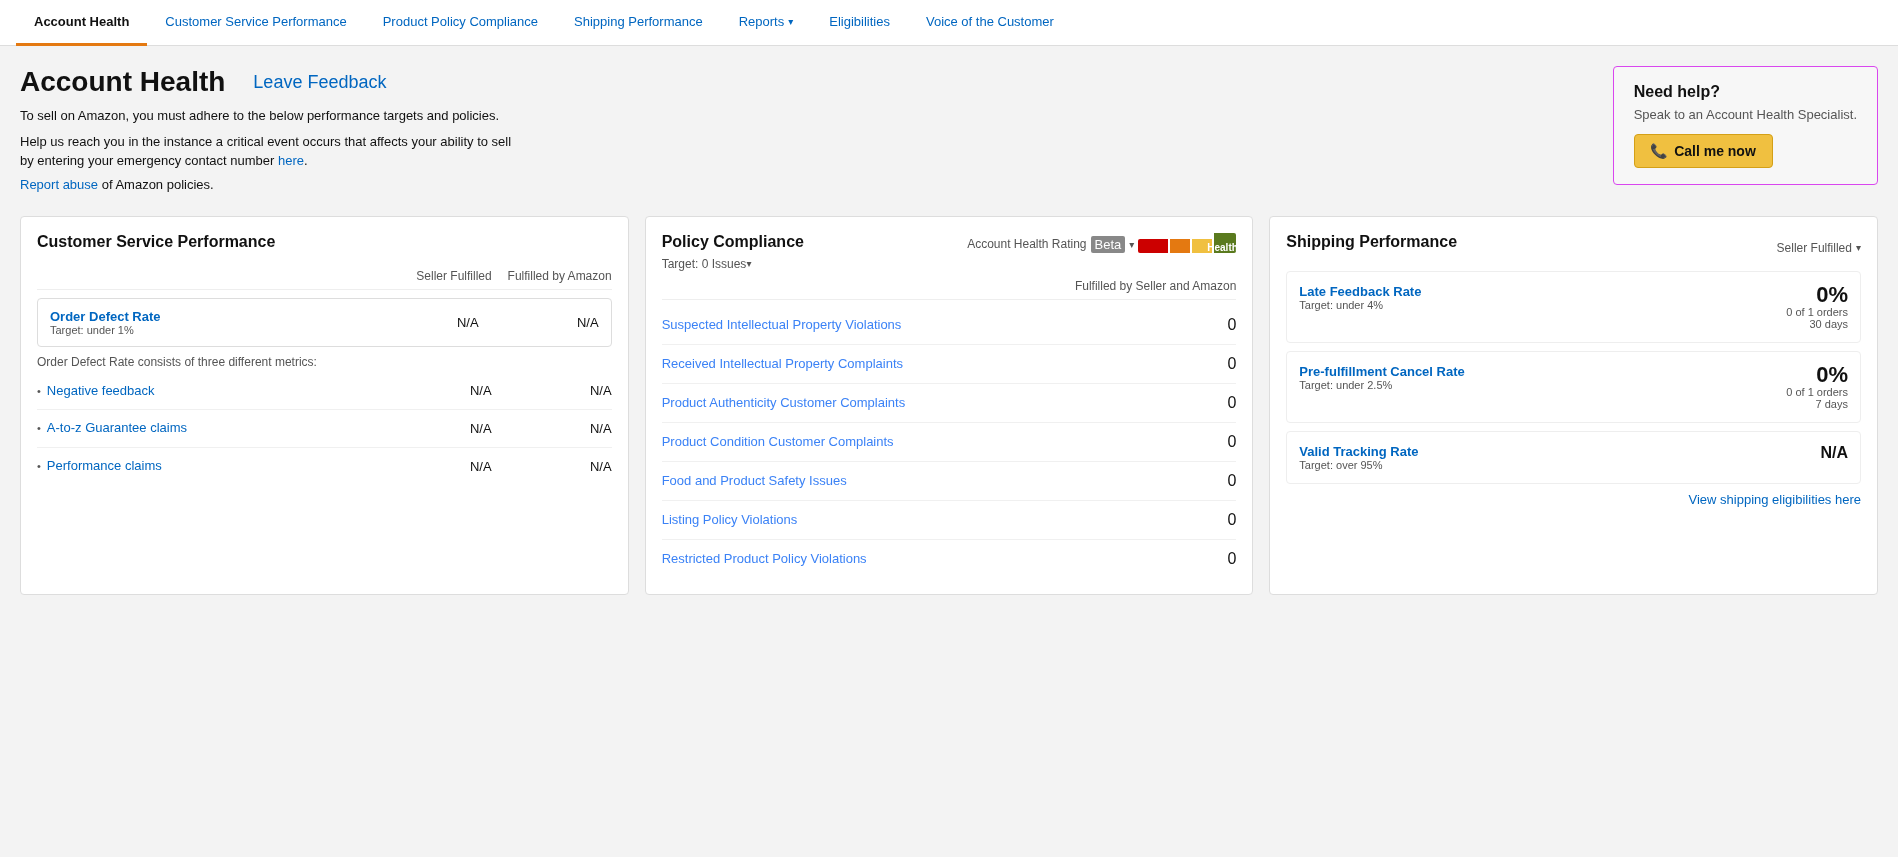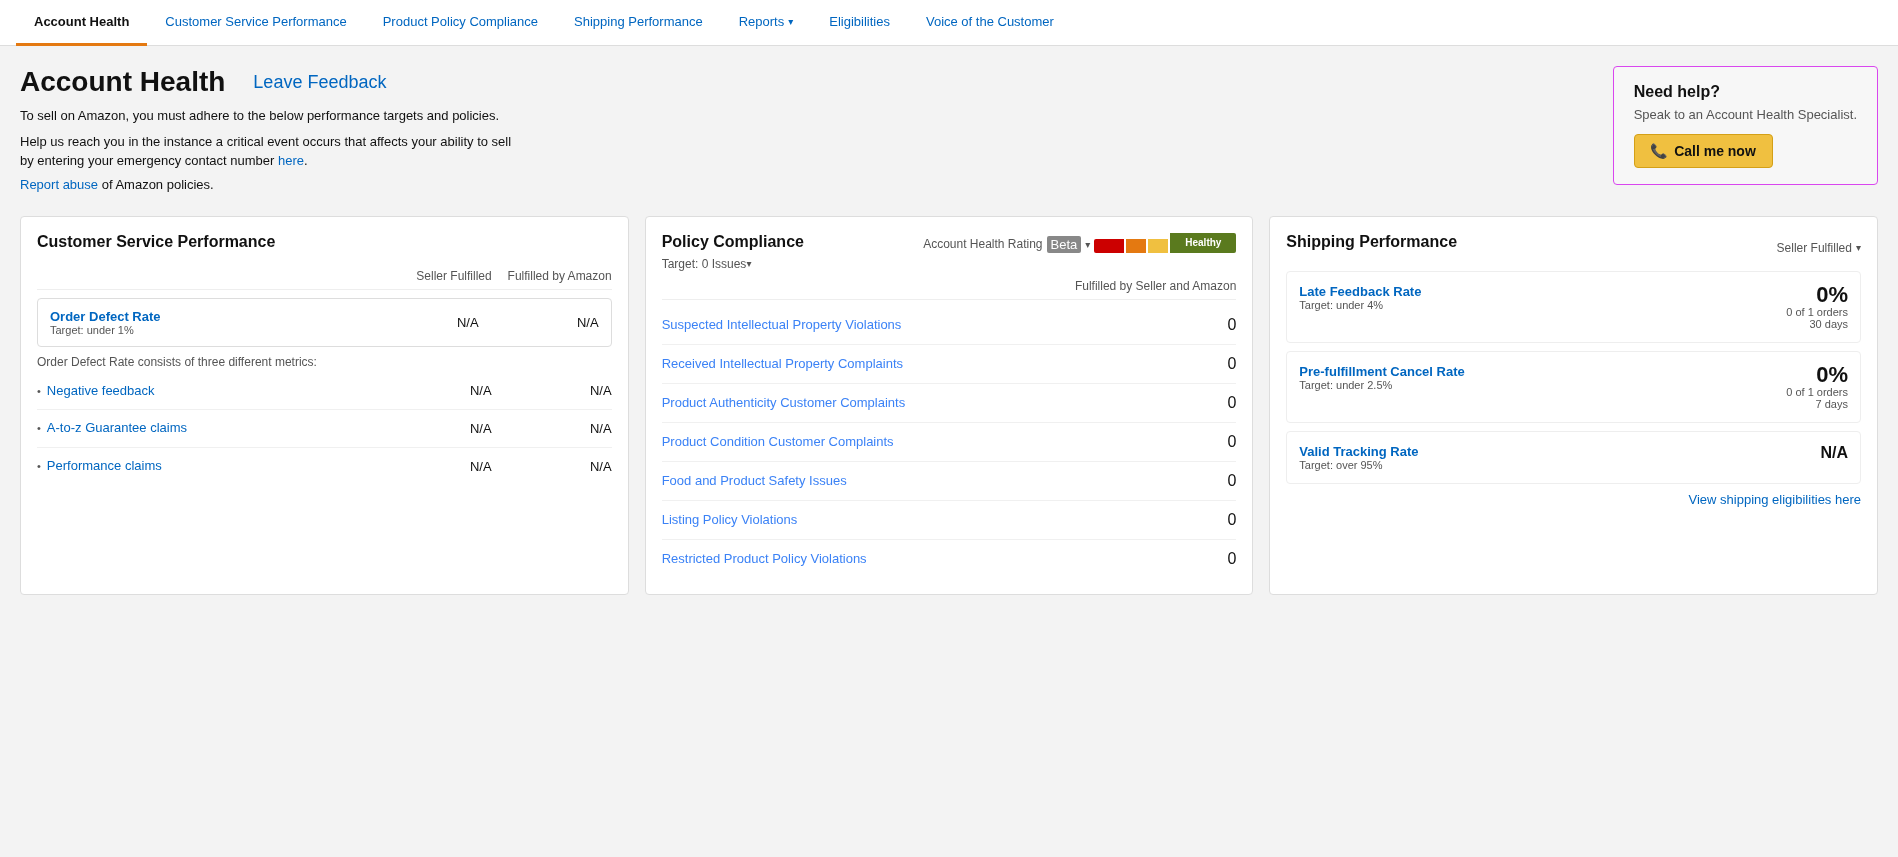--- a/index.html
+++ b/index.html
@@ -239,22 +239,22 @@
     }
     .ahr-bar-container {
       display: flex;
       gap: 2px;
       align-items: flex-end;
     }
     .ahr-seg-red { width: 30px; height: 14px; background: #cc0000; border-radius: 2px 0 0 2px; }
     .ahr-seg-orange { width: 20px; height: 14px; background: #e47911; }
     .ahr-seg-yellow { width: 20px; height: 14px; background: #f0c040; }
     .ahr-seg-green {
-      width: 66px; height: 20px; background: #5a7a1e; border-radius: 0 2px 2px 0;
-      display: flex; align-items: center; justify-content: center;
+      width: 22px; height: 20px; background: #5a7a1e; border-radius: 0 2px 2px 0;
+      display: flex; align-items: flex-end; justify-content: center;
       color: #fff; font-size: 10px; font-weight: bold; position: relative;
     }
     .healthy-label {
       font-size: 10px; font-weight: bold; color: #fff;
     }
     .policy-target {
       font-size: 12px;
       color: #555;
       margin-bottom: 8px;
       display: flex;

